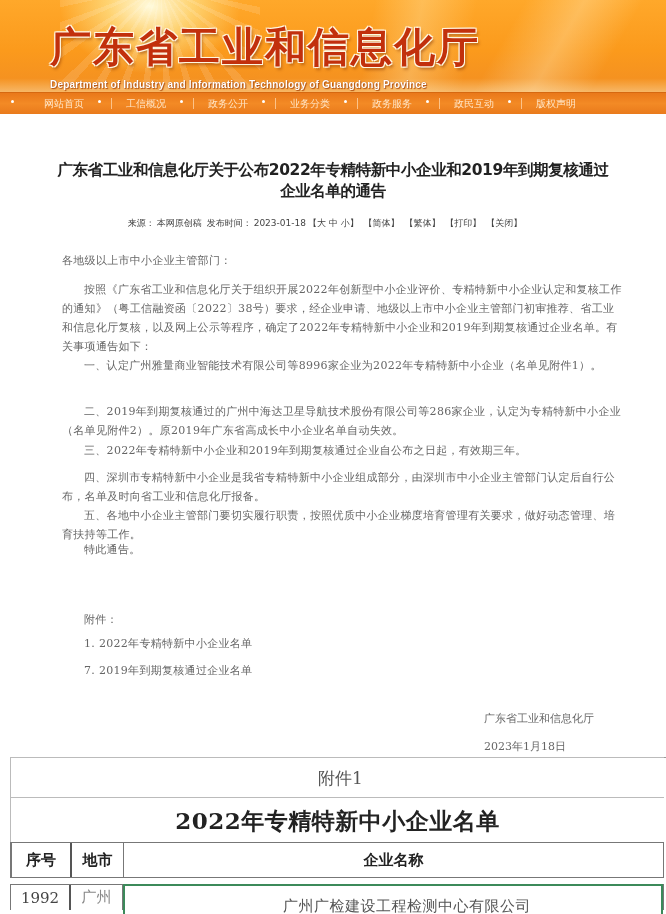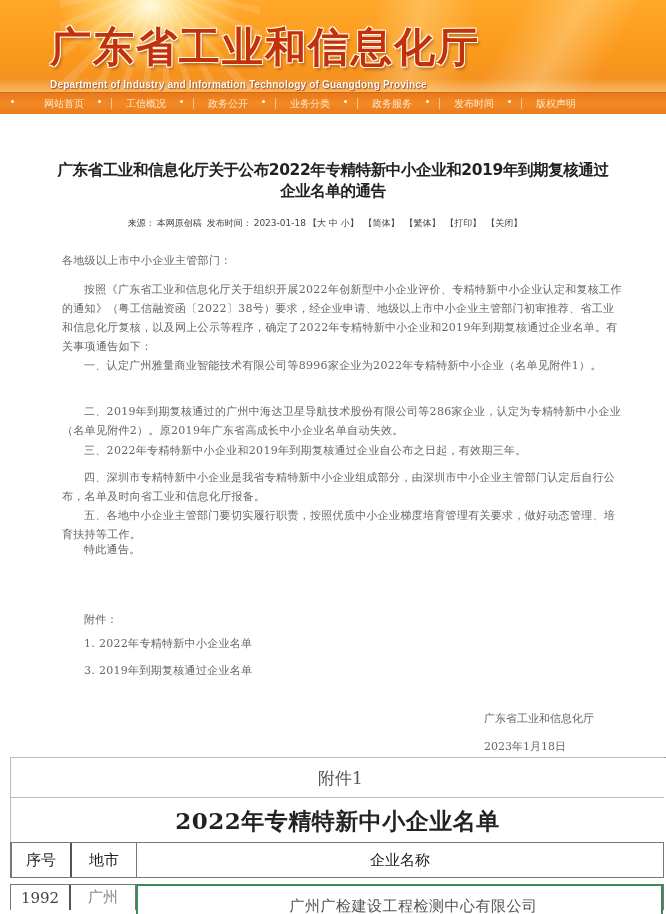--- a/index.html
+++ b/index.html
@@ -108,23 +108,23 @@
     .r-header {
       top: 85px; height: 36px; border: 1px solid #777; border-left-width: 2px;
       display: flex;
     }
     .r-data {
       top: 127px; height: 26px; border: 1px solid #777; border-bottom: none;
       display: flex;
     }
     .cell { display: flex; align-items: center; justify-content: center; height: 100%; }
     .c1 { width: 60px; border-right: 2px solid #555; }
-    .c2 { width: 65px; border-right: 1px solid #777; }
+    .c2 { width: 52px; border-right: 1px solid #777; }
     .c3 { flex: 1; }
-    .r-header .cell { font-weight: normal; font-size: 15px; color: #222; }
+    .r-header .cell { font-weight: bold; font-size: 15px; color: #222; }
     .r-data .cell { font-family: "DejaVu Serif", serif; font-size: 15px; color: #444; }
     .r-data .c2 { color: #888; }
     .r-data .c3 { color: #555; letter-spacing: 0.5px; border: 2px solid #3c8a5a; height: 45px; margin-top: -1px; position: relative; padding-left: 28px; }
     .sel-handle { position: absolute; right: -4px; bottom: -3px; width: 5px; height: 5px; background: #3c8a5a; }
   </style>
 </head>
 <body>
 
 <div class="banner">
   <div class="rays"></div>
@@ -154,21 +154,21 @@
       <span class="label">业务分类</span>
     </div>
   <span class="nav-dot" style="margin-left:14px;"></span>
     <span class="nav-sep"></span>
   <div class="nav-item">
       <span class="label">政务服务</span>
     </div>
   <span class="nav-dot" style="margin-left:14px;"></span>
     <span class="nav-sep"></span>
   <div class="nav-item">
-      <span class="label">发布时间</span>
+      <span class="label">政民互动</span>
     </div>
   <span class="nav-dot" style="margin-left:14px;"></span>
     <span class="nav-sep"></span>
   <div class="nav-item">
       <span class="label">版权声明</span>
     </div>
 </div>
 
 <div class="article-title">
   <div>广东省工业和信息化厅关于公布2022年专精特新中小企业和2019年到期复核通过</div>
@@ -187,21 +187,21 @@
 <div class="body-text p-salute">各地级以上市中小企业主管部门：</div>
 <div class="body-text p1 indent">按照《广东省工业和信息化厅关于组织开展2022年创新型中小企业评价、专精特新中小企业认定和复核工作的通知》（粤工信融资函〔2022〕38号）要求，经企业申请、地级以上市中小企业主管部门初审推荐、省工业和信息化厅复核，以及网上公示等程序，确定了2022年专精特新中小企业和2019年到期复核通过企业名单。有关事项通告如下：</div>
 <div class="body-text p2 indent">一、认定广州雅量商业智能技术有限公司等8996家企业为2022年专精特新中小企业（名单见附件1）。</div>
 <div class="body-text p3 indent">二、2019年到期复核通过的广州中海达卫星导航技术股份有限公司等286家企业，认定为专精特新中小企业（名单见附件2）。原2019年广东省高成长中小企业名单自动失效。</div>
 <div class="body-text p4 indent">三、2022年专精特新中小企业和2019年到期复核通过企业自公布之日起，有效期三年。</div>
 <div class="body-text p5 indent">四、深圳市专精特新中小企业是我省专精特新中小企业组成部分，由深圳市中小企业主管部门认定后自行公布，名单及时向省工业和信息化厅报备。</div>
 <div class="body-text p6 indent">五、各地中小企业主管部门要切实履行职责，按照优质中小企业梯度培育管理有关要求，做好动态管理、培育扶持等工作。</div>
 <div class="body-text p7 indent">特此通告。</div>
 <div class="body-text p8 indent">附件：</div>
 <div class="body-text p9 indent">1. 2022年专精特新中小企业名单</div>
-<div class="body-text p10 indent">3. 2019年到期复核通过企业名单</div>
+<div class="body-text p10 indent">7. 2019年到期复核通过企业名单</div>
 
 <div class="sign-org">广东省工业和信息化厅</div>
 <div class="sign-date">2023年1月18日</div>
 <div class="sign-rule"></div>
 
 <div class="tbl">
   <div class="tbl-row r-attach">附件1</div>
   <div class="tbl-row r-title">2022年专精特新中小企业名单</div>
   <div class="tbl-row r-header">
     <div class="cell c1">序号</div>

